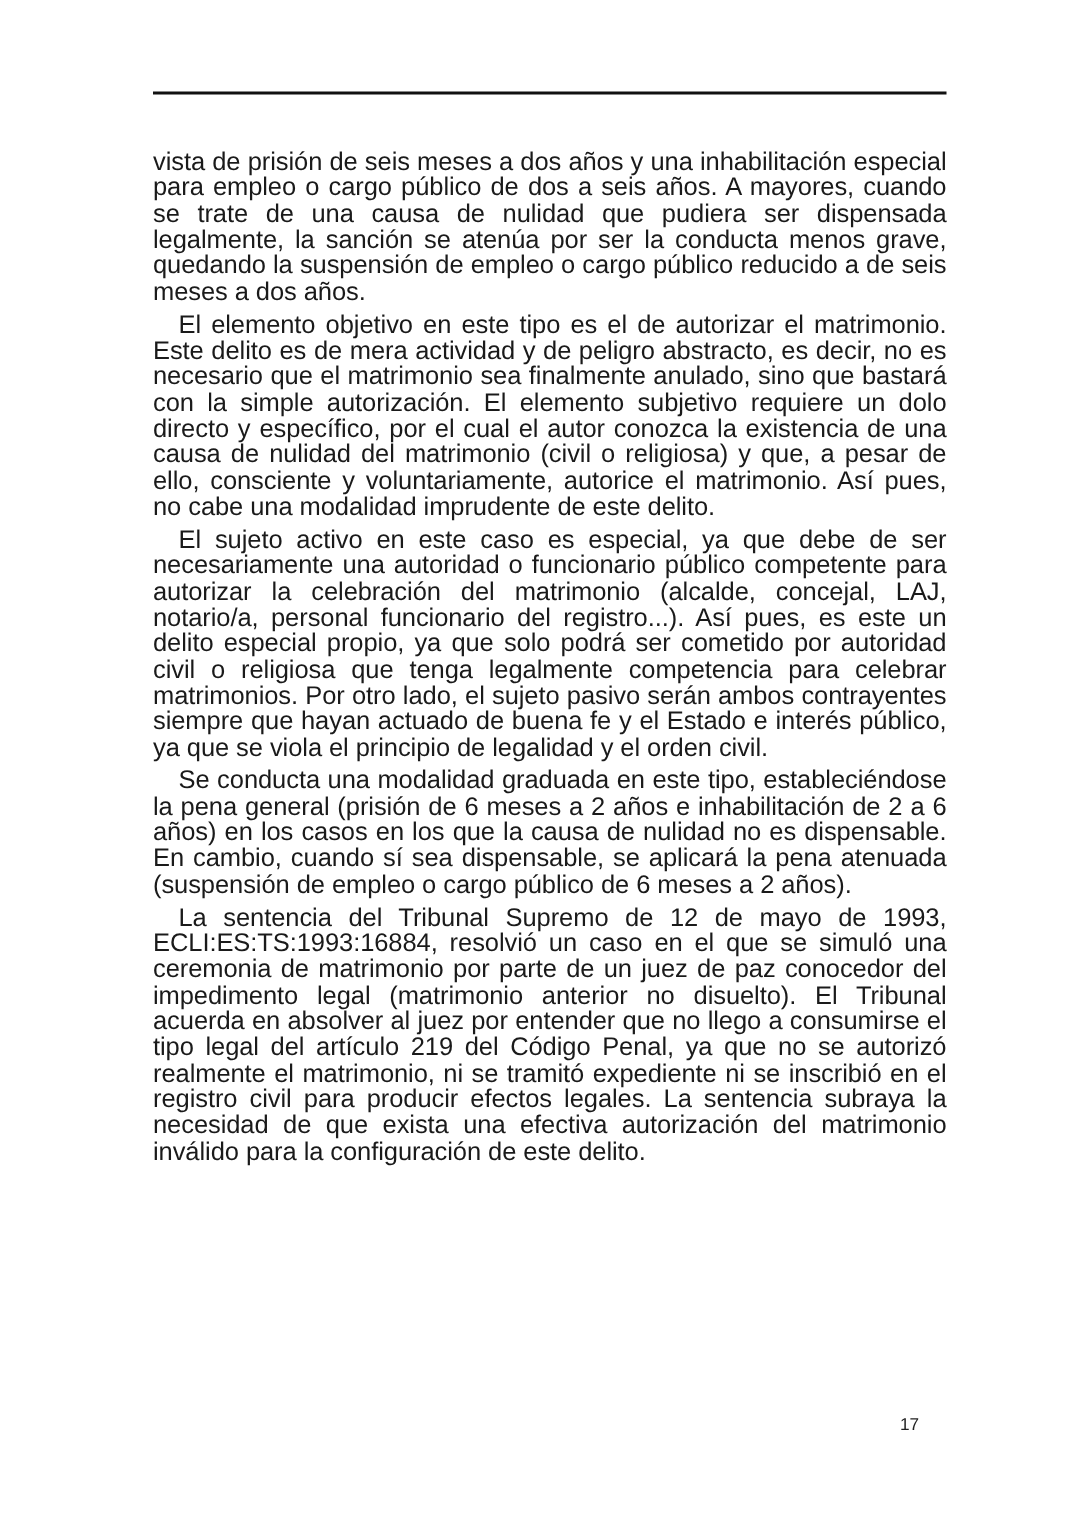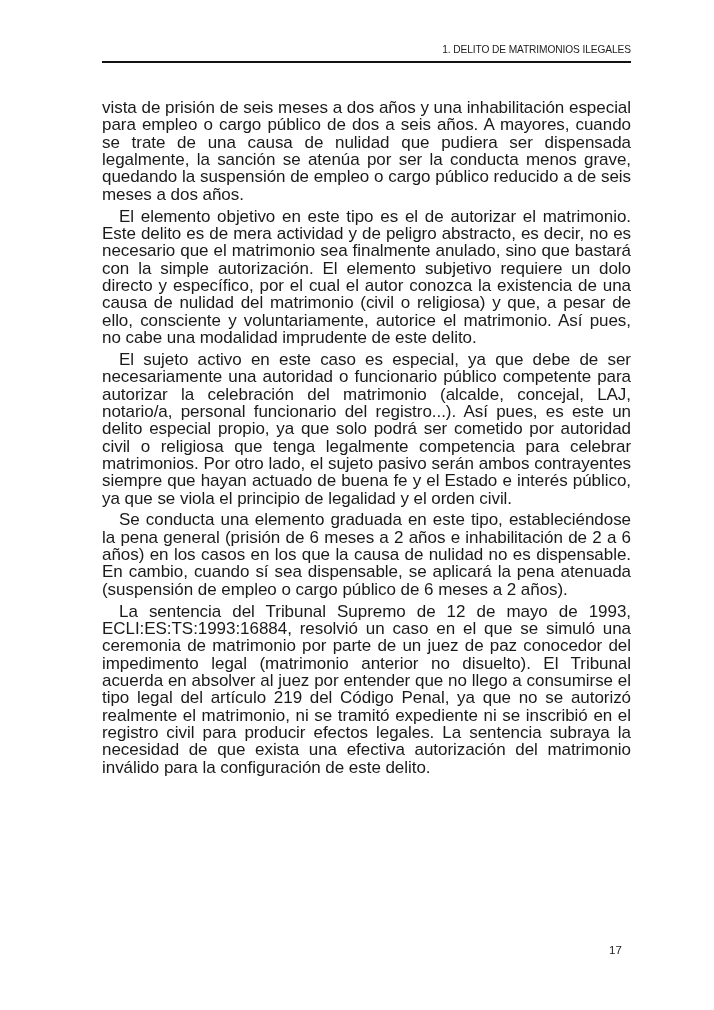--- a/index.html
+++ b/index.html
@@ -15,43 +15,42 @@
   }
   .body-text {
     position: absolute; left: 102px; top: 99px; width: 529px;
     font-family: "Liberation Sans", sans-serif; font-size: 17px; line-height: 17.35px;
     color: #1a1a1a; text-align: justify; hyphens: manual; letter-spacing: -0.05px;
   }
   .body-text p { margin: 0 0 4.5px 0; text-indent: 17px; }
   .body-text p.first { text-indent: 0; }
   .body-text b { font-weight: normal; }
   .page-number {
-    position: absolute; left: 600px; top: 944px; width: 31px; text-align: center;
+    position: absolute; left: 600px; top: 944px; width: 31px; text-align: left;
     font-family: "Liberation Sans", sans-serif; font-size: 11.5px; color: #222;
   }
 </style>
 </head>
 <body>
 
 <div class="page">
-  <div class="running-header">1. DELITO DE MATRIMONIOS ILEGALES</div>
   <div class="header-rule"></div>
 
   <div class="body-text">
     <p class="first">
       <span>vista de prisión de seis meses a dos años y una inhabilitación especial para empleo o cargo público de dos a seis años. A mayores, cuando se trate de una causa de nulidad que pudiera ser dispensada legalmente, la sanción se atenúa por ser la conducta menos grave, quedando la suspensión de empleo o cargo público reducido a de seis meses a dos años.</span>
     </p>
     <p>
       <span>El </span><b>elemento objetivo</b><span> en este tipo es el de autorizar el matrimonio. Este de­lito es de mera actividad y de peligro abstracto, es decir, no es necesario que el matrimonio sea finalmente anulado, sino que bastará con la simple auto­rización. El </span><b>elemento subjetivo</b><span> requiere un dolo directo y específico, por el cual el autor conozca la existencia de una causa de nulidad del matrimonio (civil o religiosa) y que, a pesar de ello, consciente y voluntariamente, autorice el matrimonio. Así pues, no cabe una modalidad imprudente de este delito.</span>
     </p>
     <p>
       <span>El </span><b>sujeto activo</b><span> en este caso es especial, ya que debe de ser necesariamen­te una autoridad o funcionario público competente para autorizar la celebra­ción del matrimonio (alcalde, concejal, LAJ, notario/a, personal funcionario del registro...). Así pues, es este un delito especial propio, ya que solo podrá ser cometido por autoridad civil o religiosa que tenga legalmente competen­cia para celebrar matrimonios. Por otro lado, el </span><b>sujeto pasivo</b><span> serán ambos contrayentes siempre que hayan actuado de buena fe y el Estado e interés público, ya que se viola el principio de legalidad y el orden civil.</span>
     </p>
     <p>
-      <span>Se conducta una </span><b>elemento graduada</b><span> en este tipo, estableciéndose la pena general (prisión de 6 meses a 2 años e inhabilitación de 2 a 6 años) en los ca­sos en los que la causa de nulidad no es dispensable. En cambio, cuando sí sea dispensable, se aplicará la pena atenuada (suspensión de empleo o cargo público de 6 meses a 2 años).</span>
+      <span>Se conducta una </span><b>modalidad graduada</b><span> en este tipo, estableciéndose la pena general (prisión de 6 meses a 2 años e inhabilitación de 2 a 6 años) en los ca­sos en los que la causa de nulidad no es dispensable. En cambio, cuando sí sea dispensable, se aplicará la pena atenuada (suspensión de empleo o cargo público de 6 meses a 2 años).</span>
     </p>
     <p>
       <span>La sentencia del Tribunal Supremo de 12 de mayo de 1993, ECLI:ES:TS:1993:16884, resolvió un caso en el que se simuló una ceremonia de matrimonio por parte de un juez de paz conocedor del impedimento legal (matrimonio anterior no disuelto). El Tribunal acuerda en absolver al juez por entender que no llego a consumirse el tipo legal del artículo 219 del Código Penal, ya que no se autorizó realmente el matrimonio, ni se tramitó expedien­te ni se inscribió en el registro civil para producir efectos legales. La sentencia subraya la necesidad de que exista una efectiva autorización del matrimonio inválido para la configuración de este delito.</span>
     </p>
   </div>
 
   <div class="page-number">17</div>
 </div>
 
 </body></html>

